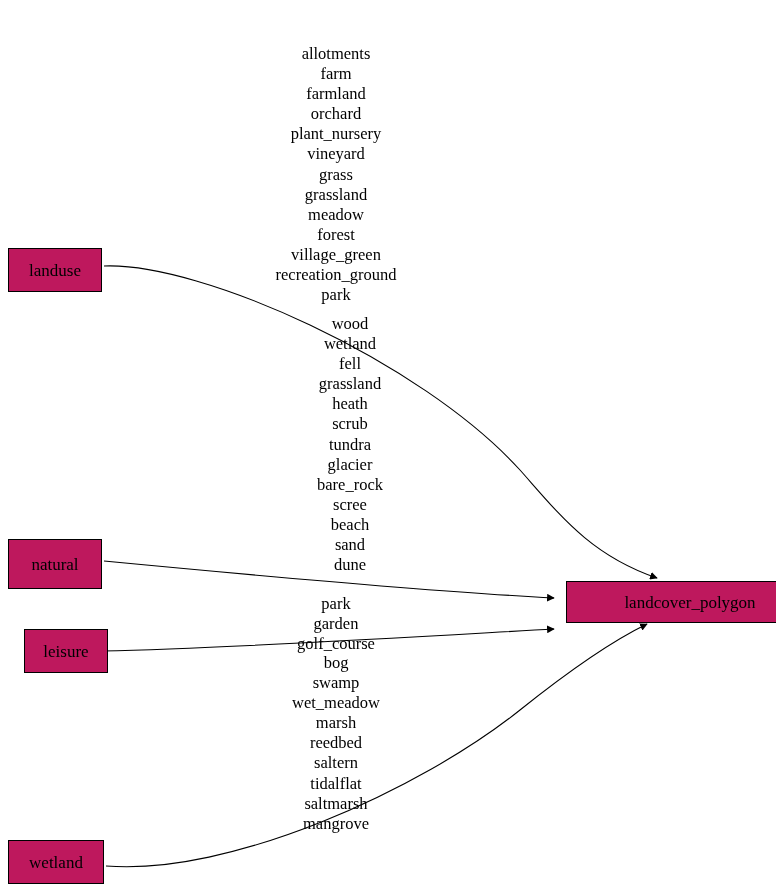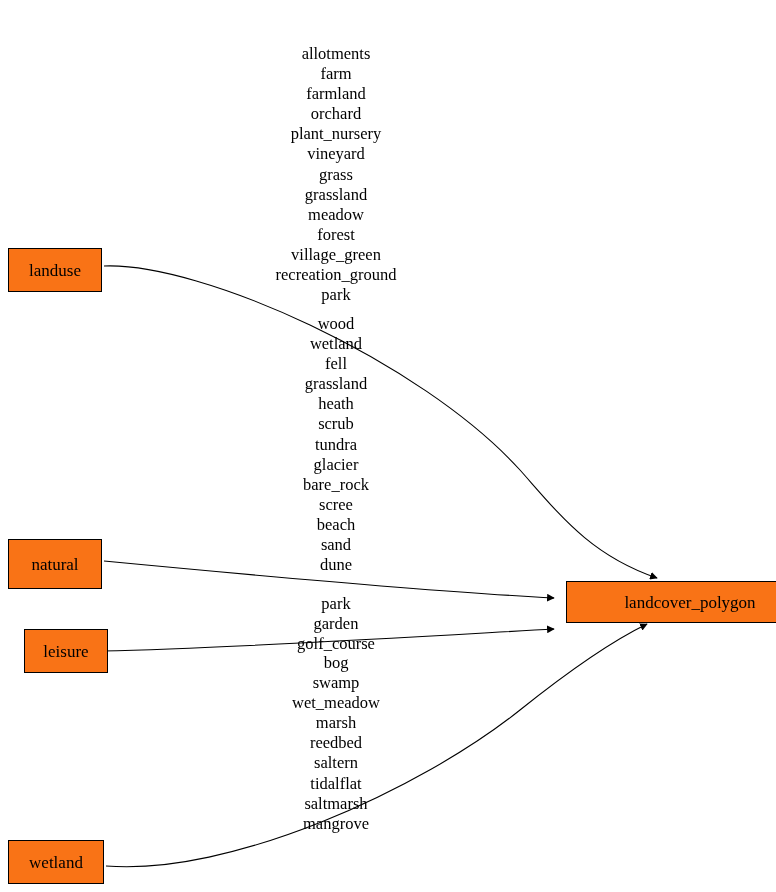--- a/index.html
+++ b/index.html
@@ -13,21 +13,21 @@
   }
   #diagram {
     position: relative;
     width: 776px;
     height: 892px;
     overflow: hidden;
   }
   .node {
     position: absolute;
     border: 1px solid #000000;
-    background: #f97316;
+    background: #be185d;
     font-size: 17px;
     line-height: 1;
     display: flex;
     align-items: center;
     justify-content: center;
     box-sizing: border-box;
     white-space: nowrap;
   }
   .label-col {
     position: absolute;
@@ -93,21 +93,21 @@
 orchard
 plant_nursery
 vineyard
 grass
 grassland
 meadow
 forest
 village_green
 recreation_ground
 park</div>
-  <div class="label-col" id="values-natural" style="left: 246px; top: 314px; width: 180px;">wood
+  <div class="label-col" id="values-natural" style="left: 260px; top: 314px; width: 180px;">wood
 wetland
 fell
 grassland
 heath
 scrub
 tundra
 glacier
 bare_rock
 scree
 beach

